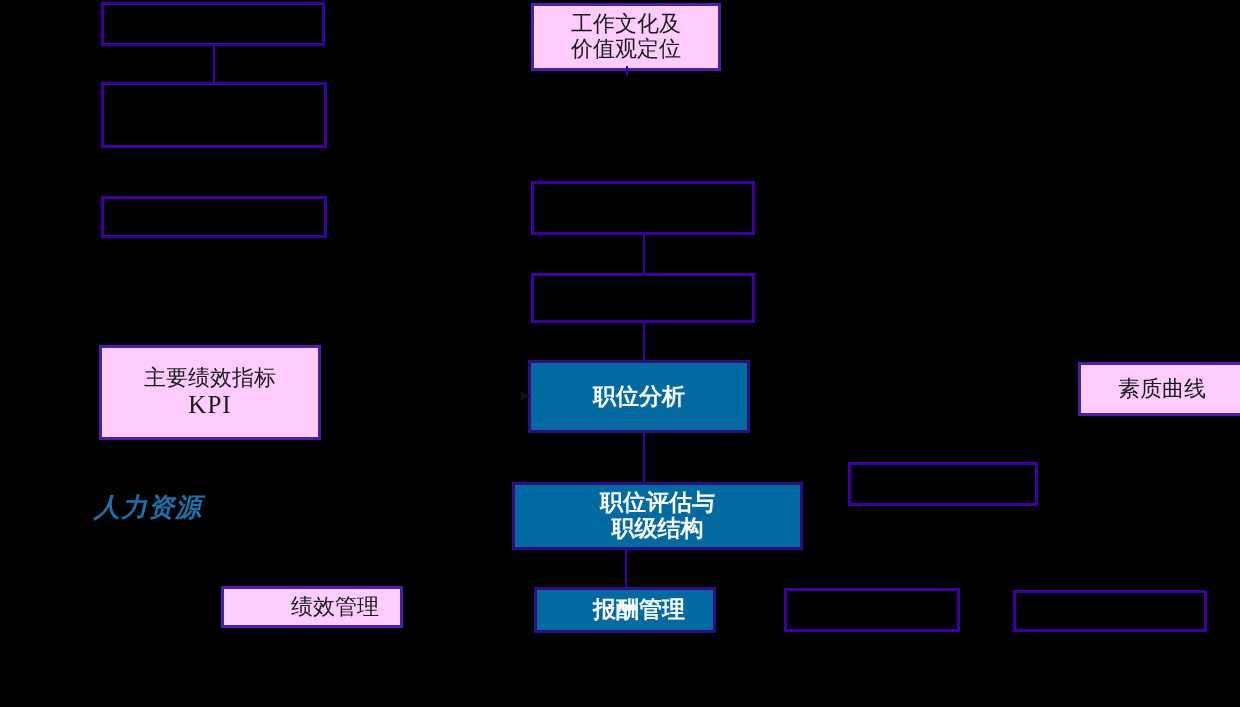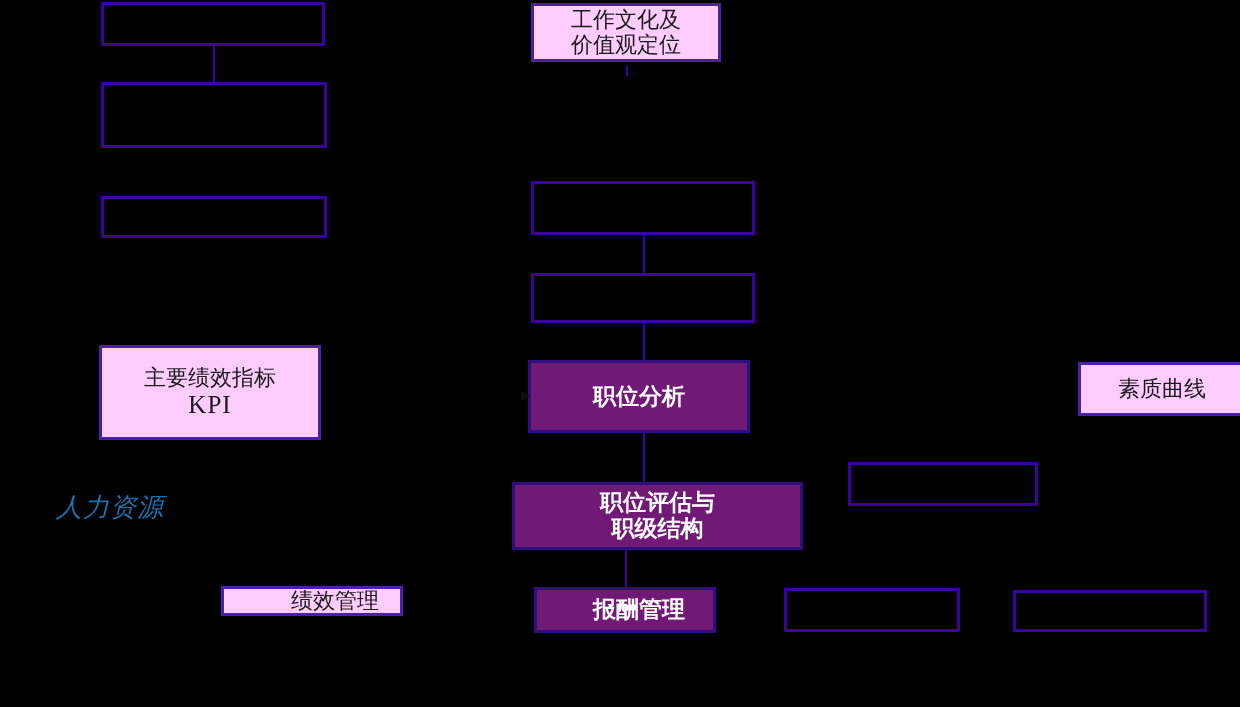--- a/index.html
+++ b/index.html
@@ -32,36 +32,37 @@
   }
   
   .pink-box {
     background: #FFCCFF;
     border: 3px solid #4B1FA8;
     color: #1A1A1A;
     font-size: 22px;
   }
   
   .purple-box {
-    background: #701a75;
+    background: #0369a1;
     border: 3px solid #2E0E80;
     color: #FFFFFF;
     font-size: 23px;
     font-weight: 600;
   }
   
   .blue-label {
     color: #1F6FA8;
     font-style: italic;
-    font-weight: 400;
+    font-weight: 700;
     font-size: 26px;
     letter-spacing: 1px;
     line-height: 1.35;
     text-align: left;
     justify-content: center;
+    margin-left: 38px;
   }
   .kpi-line {
     font-family: Liberation Serif, serif;
     font-size: 25px;
     letter-spacing: 1px;
   }
   .stack {
     display: flex;
     flex-direction: column;
     align-items: center;
@@ -107,25 +108,25 @@
       <span class="kpi-line">KPI</span>
     </span>
   </div>
 
   <div class="node blue-label" style="left:56px; top:470px; width:240px; height:76px;">
     <span class="stack" style="align-items:flex-start;">
       <span>人力资源</span>
     </span>
   </div>
 
-  <div class="node pink-box" style="left:221px; top:586px; width:182px; height:30px;padding-left:46px;">
+  <div class="node pink-box" style="left:221px; top:586px; width:182px; height:42px;padding-left:46px;">
     <span>绩效管理</span>
   </div>
 
-  <div class="node pink-box" style="left:531px; top:3px; width:190px; height:59px;">
+  <div class="node pink-box" style="left:531px; top:3px; width:190px; height:68px;">
     <span>工作文化及
 价值观定位</span>
   </div>
 
   <div class="node empty-box" style="left:531px; top:181px; width:224px; height:54px;">
     <span></span>
   </div>
 
   <div class="node empty-box" style="left:531px; top:273px; width:224px; height:50px;">
     <span></span>

